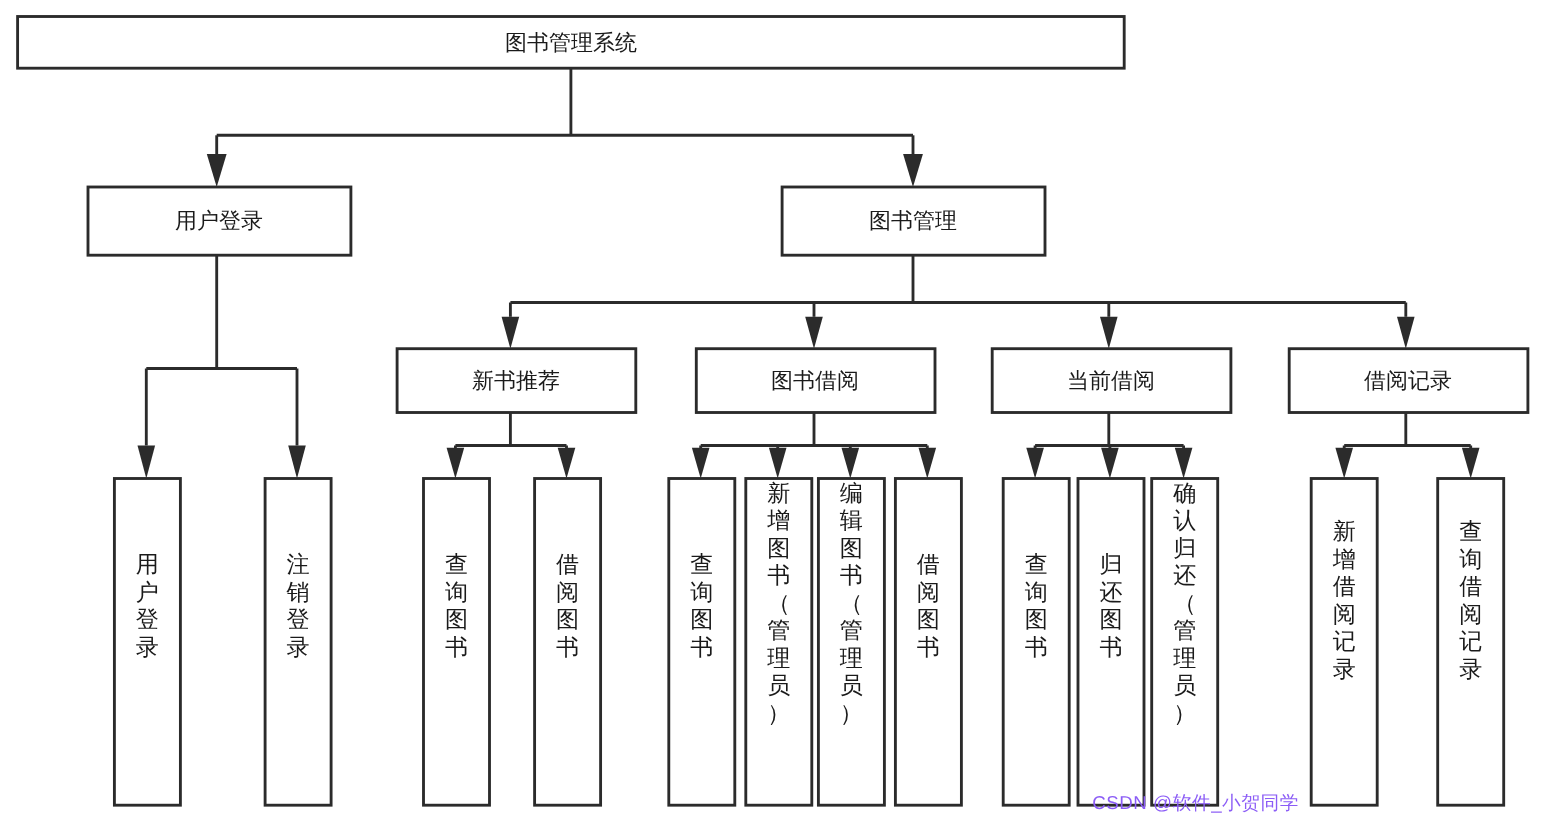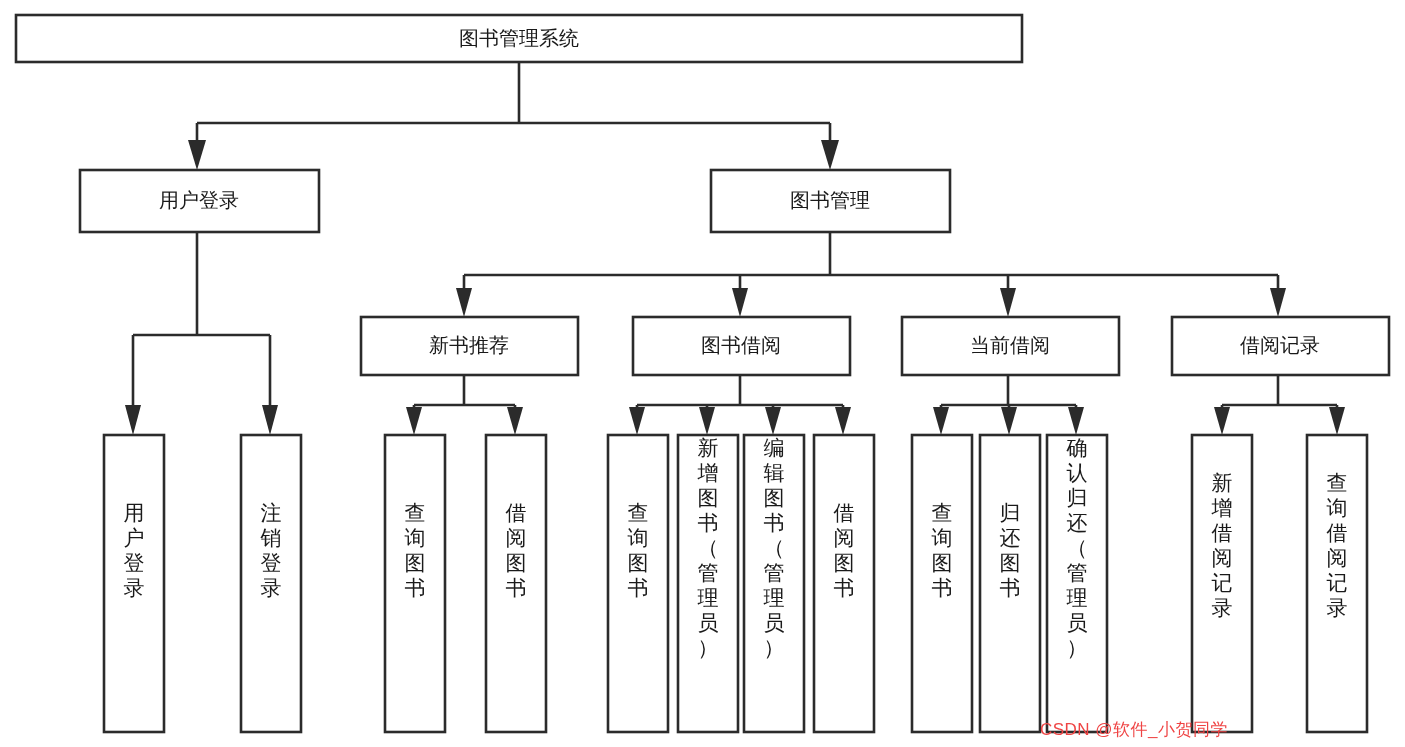--- a/index.html
+++ b/index.html
@@ -10,21 +10,20 @@
   body {
     width: 1405px;
     height: 747px;
     font-family: "Liberation Sans", "DejaVu Sans", sans-serif;
     overflow: hidden;
   }
   #diagram-root {
     position: relative;
     width: 1189px;
     height: 747px;
-    padding-left: 47px;
   }
   svg#tree-svg {
     position: absolute;
     left: 0;
     top: 0;
     width: 1405px;
     height: 747px;
     display: block;
   }
   .node-box {
@@ -54,21 +53,21 @@
     fill: #1a1a1a;
     font-size: 21px;
     text-anchor: middle;
   }
   .watermark {
     position: absolute;
     right: 8px;
     bottom: 6px;
     font-family: "Liberation Sans", "DejaVu Sans", sans-serif;
     font-size: 17px;
-    color: #ef4444;
+    color: #8b5cf6;
     letter-spacing: 0.5px;
     white-space: nowrap;
   }
 </style>
 </head>
 <body>
 
 <div id="diagram-root">
 
   <svg id="tree-svg" viewBox="0 0 1405 747">

